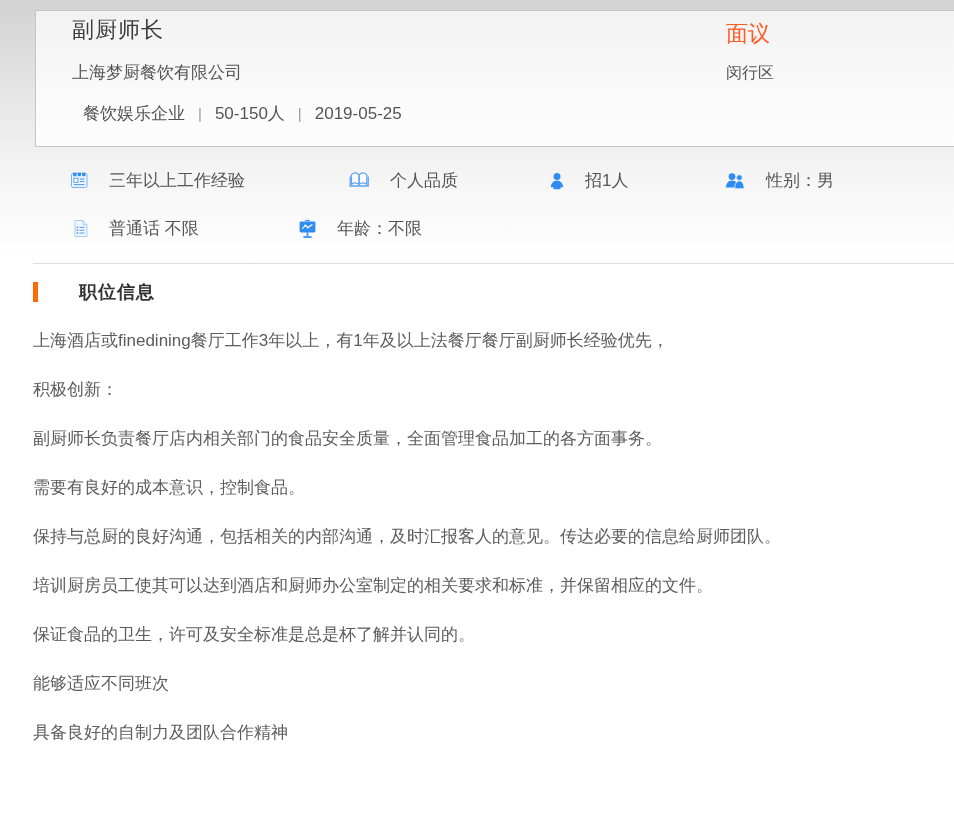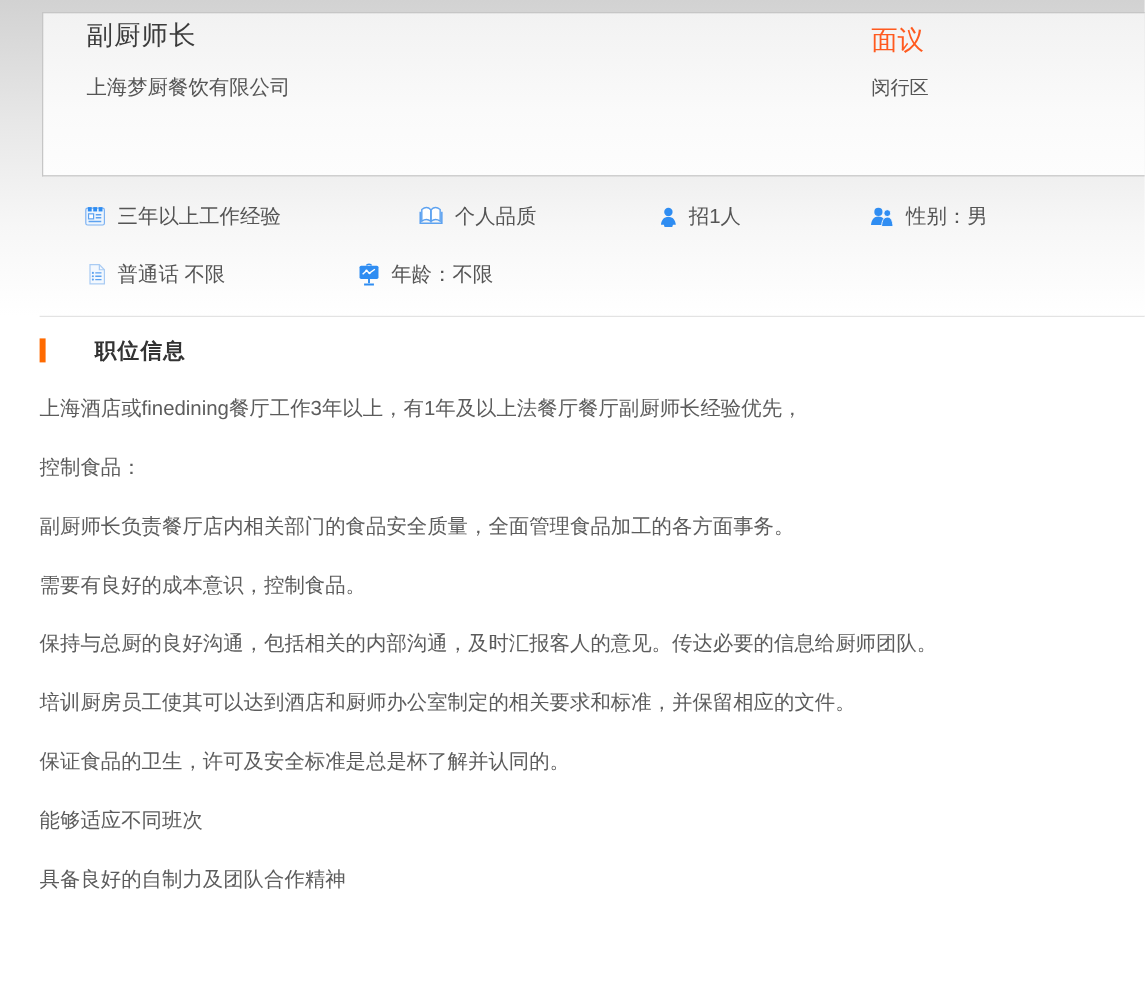--- a/index.html
+++ b/index.html
@@ -41,21 +41,21 @@
     position:absolute;left:690px;top:52px;
     font-size:16px;color:#555;
   }
   .tags{
     position:absolute;left:47px;top:91px;
     font-size:17px;color:#555;
   }
   .tags .sep{color:#9a9a9a;margin:0 13px;font-size:15px;}
   
   .req-item{
-    position:absolute;display:flex;align-items:center;gap:9px;
+    position:absolute;display:flex;align-items:center;gap:20px;
     font-size:17px;color:#555;white-space:nowrap;
   }
   .req-item .ico{display:inline-flex;align-items:center;}
   .pos-r1c1{left:70px;top:169px}
   .pos-r1c2{left:349px;top:169px}
   .pos-r1c3{left:549px;top:169px}
   .pos-r1c4{left:724px;top:169px}
   .pos-r2c1{left:73px;top:217px}
   .pos-r2c2{left:298px;top:217px}
   
@@ -83,20 +83,23 @@
 
 <div>
 
   <div class="top-zone">
 
     <div class="header-card">
       <div class="job-title">副厨师长</div>
       <div class="salary">面议</div>
       <div class="company">上海梦厨餐饮有限公司</div>
       <div class="district">闵行区</div>
+      <div class="tags">
+        <span>餐饮娱乐企业</span><span class="sep">|</span><span>50-150人</span><span class="sep">|</span><span>2019-05-25</span>
+      </div>
     </div>
 
     <div class="req-item pos-r1c1">
       <span class="ico">
         <svg width="19" height="19" viewBox="0 0 19 19">
           <rect x="1.5" y="2.5" width="15.5" height="14" rx="1.5" fill="#eef5fd" stroke="#7db2f2"></rect>
           <rect x="3.2" y="1.6" width="3.2" height="3.6" fill="#2f8df2"></rect>
           <rect x="7.7" y="1.6" width="3.2" height="3.6" fill="#2f8df2"></rect>
           <rect x="12.2" y="1.6" width="3.2" height="3.6" fill="#2f8df2"></rect>
           <rect x="3.8" y="7.2" width="4.2" height="4.2" fill="#fff" stroke="#5da2f0"></rect>
@@ -176,21 +179,21 @@
 
   <div class="divider"></div>
 
   <div class="section-header">
     <span class="accent-bar"></span>
     <span class="section-title">职位信息</span>
   </div>
 
   <div class="job-description">
     <p>上海酒店或finedining餐厅工作3年以上，有1年及以上法餐厅餐厅副厨师长经验优先，</p>
-    <p>控制食品：</p>
+    <p>积极创新：</p>
     <p>副厨师长负责餐厅店内相关部门的食品安全质量，全面管理食品加工的各方面事务。</p>
     <p>需要有良好的成本意识，控制食品。</p>
     <p>保持与总厨的良好沟通，包括相关的内部沟通，及时汇报客人的意见。传达必要的信息给厨师团队。</p>
     <p>培训厨房员工使其可以达到酒店和厨师办公室制定的相关要求和标准，并保留相应的文件。</p>
     <p>保证食品的卫生，许可及安全标准是总是杯了解并认同的。</p>
     <p>能够适应不同班次</p>
     <p>具备良好的自制力及团队合作精神</p>
   </div>
 
 </div>

